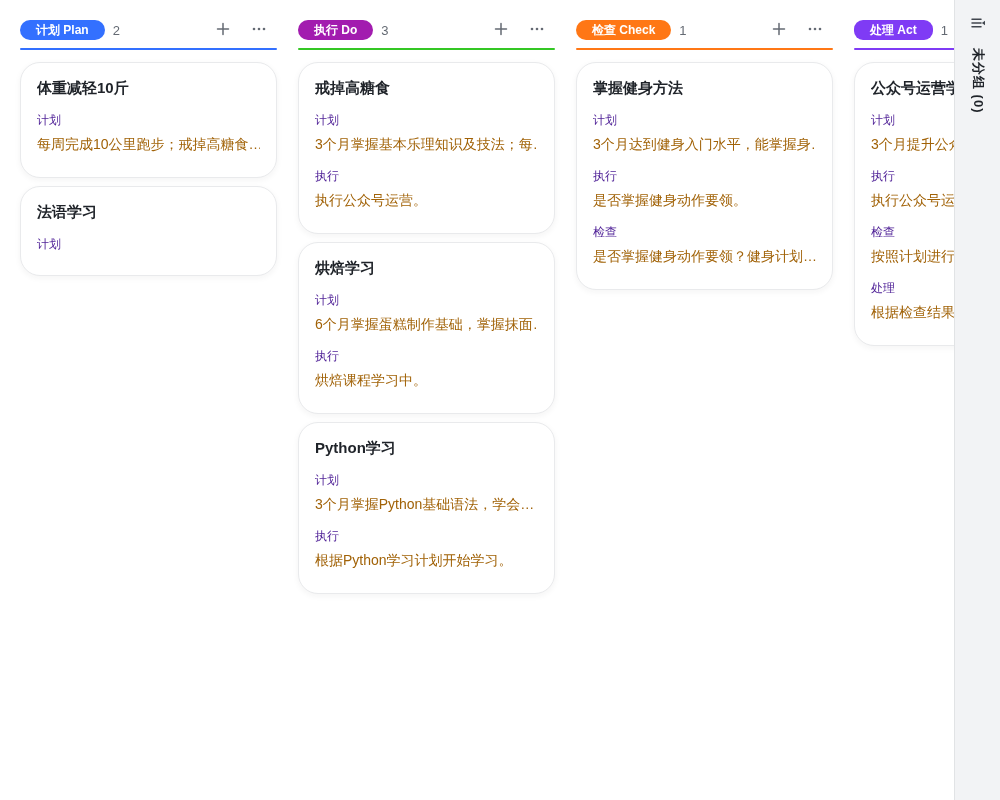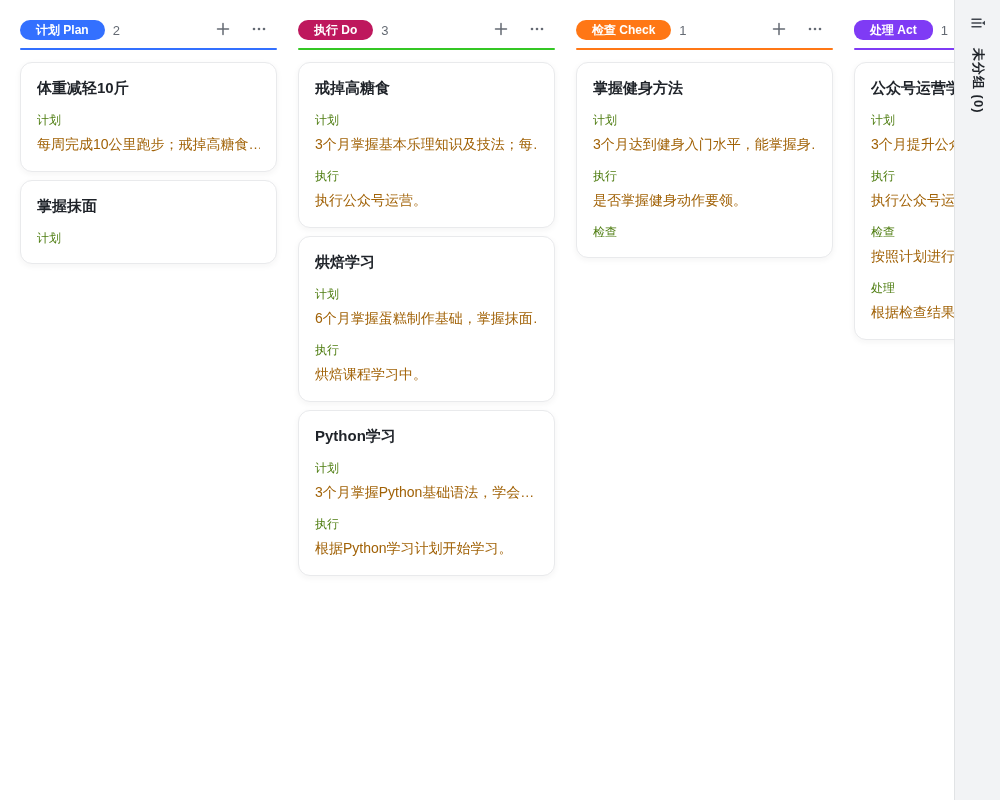--- a/index.html
+++ b/index.html
@@ -45,36 +45,36 @@
     cursor: pointer;
     border-radius: 4px;
     color: #646a73;
   }
   .icon-btn + .icon-btn { margin-left: 12px; }
   .accent-line { height: 2px; border-radius: 1px; }
   .cards { display: flex; flex-direction: column; gap: 8px; margin-top: 12px; }
   .card {
     background: #fff;
     border: 1px solid #e9eaec;
-    border-radius: 12px;
+    border-radius: 20px;
     box-shadow: 0 2px 6px rgba(31,35,41,0.05);
-    padding: 14px 16px 16px 16px;
+    padding: 14px 16px 22px 16px;
     cursor: pointer;
     overflow: hidden;
   }
   .card-title {
     font-size: 15px;
     line-height: 22px;
     font-weight: 700;
     color: #1f2329;
     white-space: nowrap;
     overflow: hidden;
   }
   .field { margin-top: 12px; }
-  .field-label { font-size: 12px; line-height: 18px; color: #4d7c0f; }
+  .field-label { font-size: 12px; line-height: 18px; color: #4c1d95; }
   .field-value {
     margin-top: 4px;
     font-size: 14px;
     line-height: 22px;
     color: #a16207;
     white-space: nowrap;
     overflow: hidden;
   }
   .side-rail {
     position: absolute;
@@ -130,31 +130,31 @@
     <div class="accent-line" style="background-color: rgb(51, 112, 255);"></div>
     <div class="cards">
       <article class="card">
         <h3 class="card-title">体重减轻10斤</h3>
         <div class="field">
           <div class="field-label">计划</div>
           <div class="field-value">每周完成10公里跑步；戒掉高糖食…</div>
         </div>
       </article>
       <article class="card">
-        <h3 class="card-title">掌握抹面</h3>
-        <div class="field">
-          <div class="field-label">计划</div>
-        </div>
-      </article>
-    </div>
-  </section>
-
-  <section class="column">
-    <header class="col-header">
-      <span class="pill" style="background-color: #be185d;">执行 Do</span>
+        <h3 class="card-title">法语学习</h3>
+        <div class="field">
+          <div class="field-label">计划</div>
+        </div>
+      </article>
+    </div>
+  </section>
+
+  <section class="column">
+    <header class="col-header">
+      <span class="pill" style="background-color: #a21caf;">执行 Do</span>
       <span class="count">3</span>
       <span class="spacer"></span>
       <button class="icon-btn">
         <span>
           <svg width="16" height="16" viewBox="0 0 16 16">
               <path d="M8 2.5v11M2.5 8h11" stroke="#646a73" stroke-width="1.5" stroke-linecap="round" fill="none"></path>
             </svg>
         </span>
       </button>
       <button class="icon-btn">
@@ -234,20 +234,21 @@
         <div class="field">
           <div class="field-label">计划</div>
           <div class="field-value">3个月达到健身入门水平，能掌握身…</div>
         </div>
         <div class="field">
           <div class="field-label">执行</div>
           <div class="field-value">是否掌握健身动作要领。</div>
         </div>
         <div class="field">
           <div class="field-label">检查</div>
+          <div class="field-value">是否掌握健身动作要领？健身计划…</div>
         </div>
       </article>
     </div>
   </section>
 
   <section class="column">
     <header class="col-header">
       <span class="pill" style="background-color: rgb(127, 59, 245); border-radius: 9px;">处理 Act</span>
       <span class="count">1</span>
       <span class="spacer"></span>

